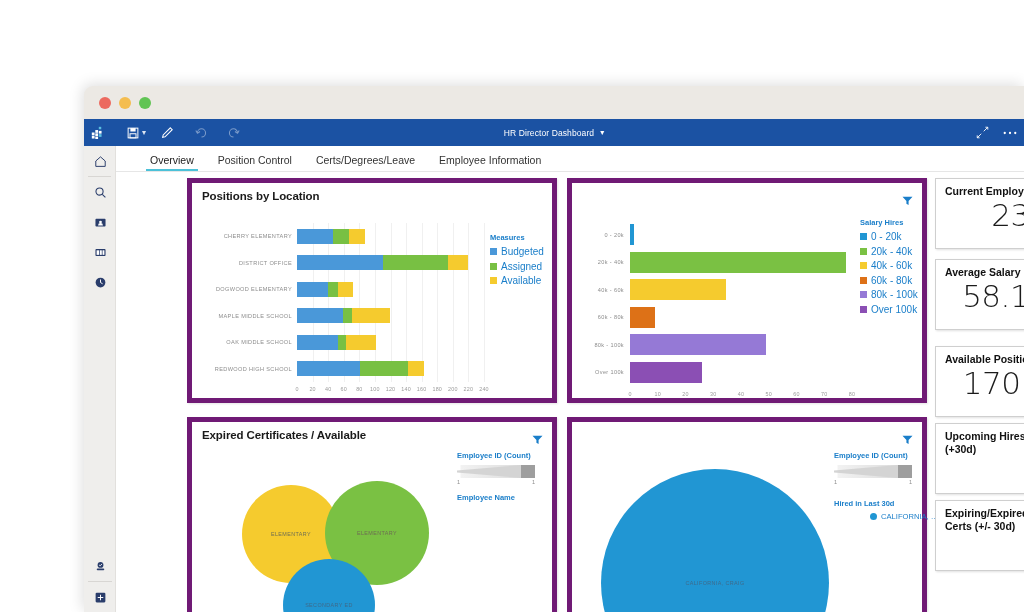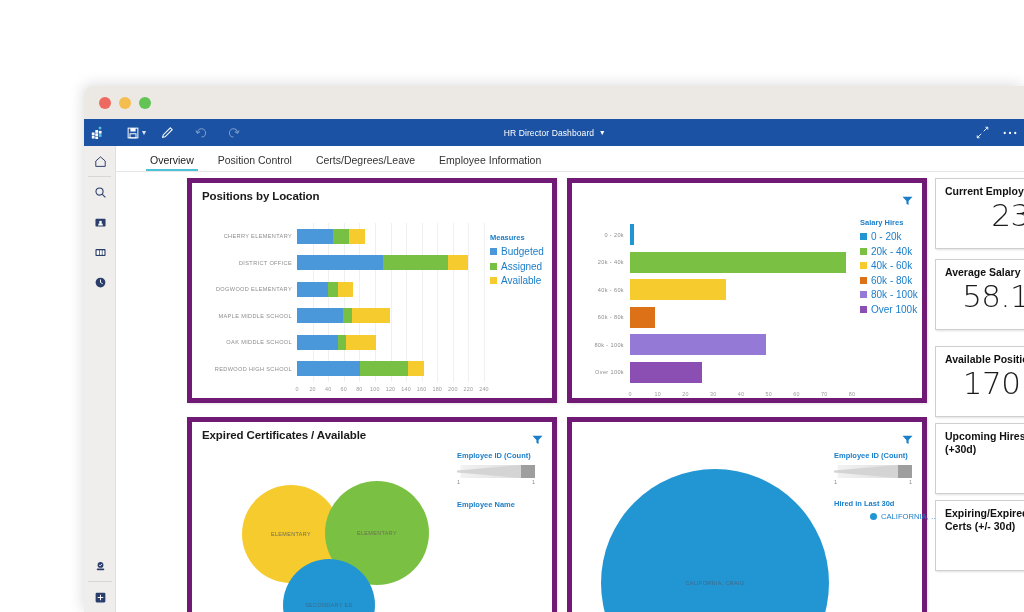--- a/index.html
+++ b/index.html
@@ -463,21 +463,21 @@
             <div id="legend3" style="position:absolute; left:265px; top:29px;">
               <div class="size-legend-title">Employee ID (Count)</div>
               <div class="size-ramp">
                 <div class="tri"></div>
                   <div class="cap"></div>
               </div>
               <div class="ramp-ticks">
                 <span style="left:0;">1</span>
                 <span style="right:0;">1</span>
               </div>
-              <div class="legend-title" style="margin-top:12px;">Employee Name</div>
+              <div class="legend-title" style="margin-top:5px;">Employee Name</div>
             </div>
           </div>
 
           <div class="panel" style="left:451px; top:245px; width:360px; height:221px;">
             <div class="filter-icon">
               <svg width="11" height="10" viewBox="0 0 12 11">
                   <path d="M0.5 0.8 H11.5 L7.2 5.4 V10 L4.8 8.4 V5.4 Z" fill="#1a7ec9"></path>
                 </svg>
             </div>
             <div class="chart" id="chart4">

